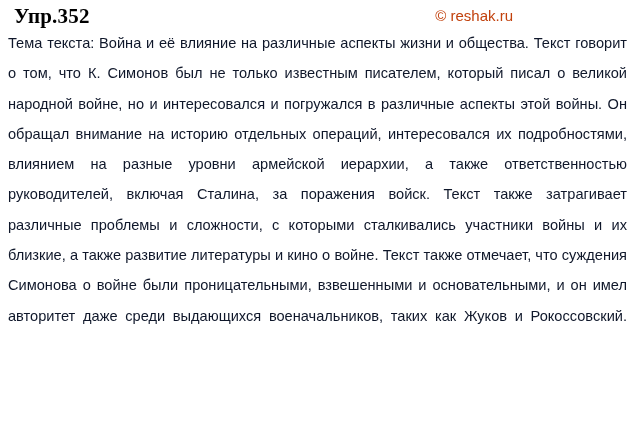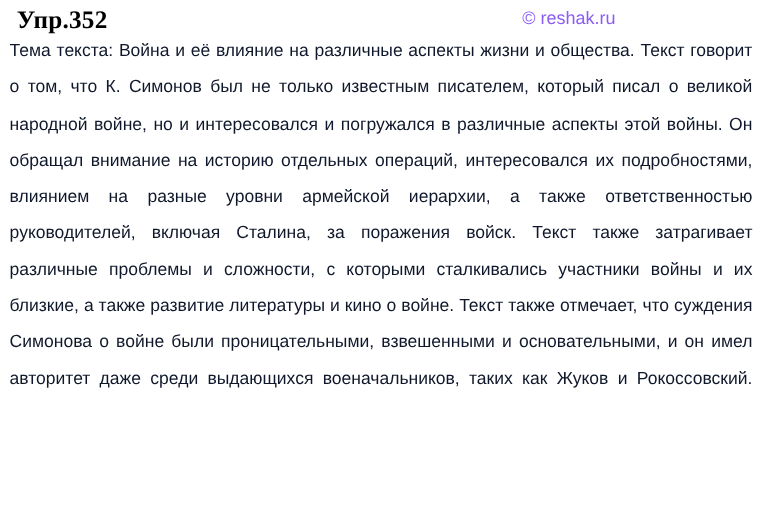--- a/index.html
+++ b/index.html
@@ -35,21 +35,21 @@
     font-weight: bold;
     color: #000000;
     letter-spacing: 0.2px;
   }
   .watermark {
     position: absolute;
     right: 8px;
     top: 3px;
     font-family: "Liberation Sans", sans-serif;
     font-size: 15px;
-    color: #8b5cf6;
+    color: #c2410c;
     white-space: nowrap;
   }
   .watermark .c-mark {
     font-size: 15px;
   }
   .body-text {
     position: absolute;
     left: 8px;
     top: 28px;
     width: 619px;

